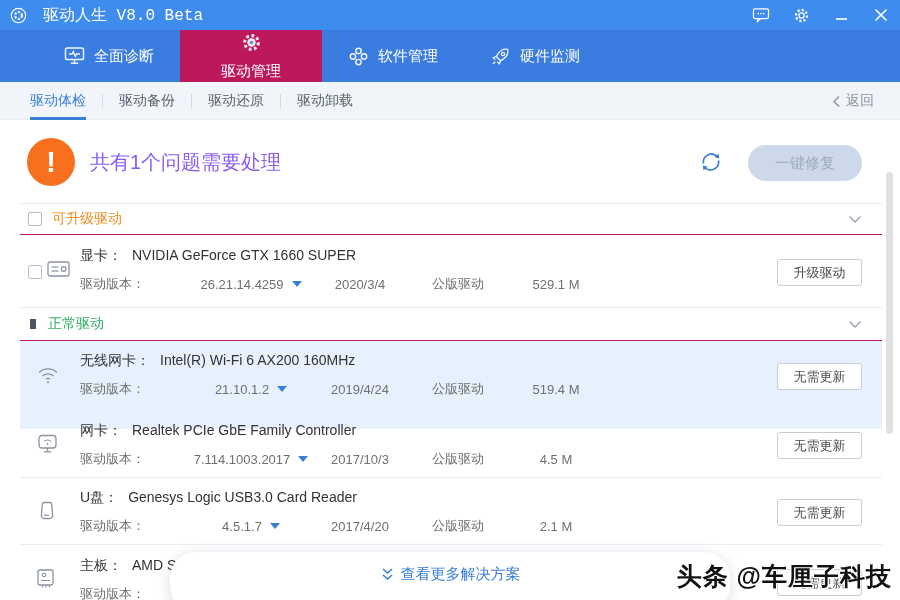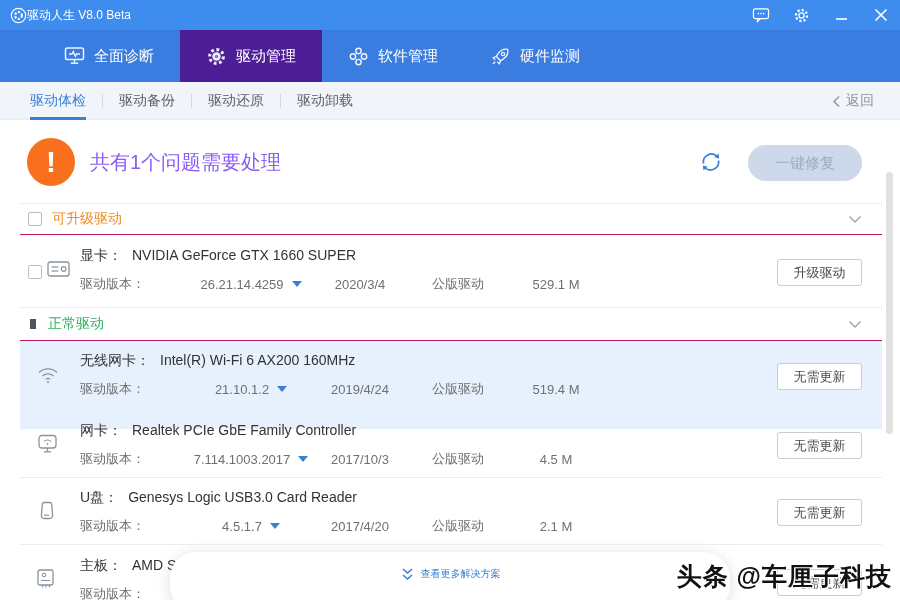--- a/index.html
+++ b/index.html
@@ -4,30 +4,30 @@
 <style>
   * { margin:0; padding:0; box-sizing:border-box; }
   html,body { width:900px; height:600px; }
   body { font-family:"Liberation Sans","DejaVu Sans",sans-serif; background:#fff; }
   .win { position:relative; width:900px; height:600px; overflow:hidden; background:#fff; }
 
   
   .titlebar { position:absolute; left:0; top:0; width:900px; height:30px; background:#3e8cee;
               display:flex; align-items:center; color:#fff; }
   .logo { margin-left:10px; display:flex; align-items:center; }
-  .app-title { margin-left:0; font-size:12px; color:#fff; }
+  .app-title { margin-left:16px; font-size:16px; color:#fff;font-family:Liberation Mono, monospace; }
   .tb-right { position:absolute; right:8px; top:0; height:30px; display:flex; align-items:center; gap:18px; }
   .tb-btn { display:flex; align-items:center; justify-content:center; width:22px; height:22px; cursor:pointer; }
 
   
   .navbar { position:absolute; left:0; top:30px; width:900px; height:52px; background:#3a7cdf; display:flex; padding-left:38px; }
   .nav-tab { width:142px; height:52px; display:flex; align-items:center; justify-content:center; gap:9px;
              color:#fff; font-size:15px; cursor:pointer; }
   .nav-tab .nicon { display:flex; opacity:.92; }
-  .nav-tab.active { background:#4c1d95; }
+  .nav-tab.active { background:#be185d;flex-direction:column; }
 
   
   .subnav { position:absolute; left:0; top:82px; width:900px; height:38px; background:#f1f5fa;
             display:flex; align-items:center; padding-left:14px; border-bottom:1px solid #e9edf3; }
   .sub-tab { position:relative; height:38px; display:flex; align-items:center; padding:0 0; width:56px; justify-content:center;
              font-size:14px; color:#5a6270; cursor:pointer; margin:0 16px; }
   .sub-tab.active { color:#3a7fd5; }
   .sub-tab.active::after { content:""; position:absolute; left:0; right:0; bottom:0; height:3px; background:#3a7fd5; }
   .sub-div { width:1px; height:14px; background:#d4dae3; }
   .back-link { position:absolute; right:26px; top:0; height:38px; display:flex; align-items:center; gap:5px;
@@ -81,21 +81,21 @@
   .dsize { width:100px; text-align:center; }
   .action-btn { position:absolute; right:38px; width:85px; height:27px; background:#fff; border:1px solid #c8cdd5;
                 border-radius:3px; color:#4a4a4a; font-size:13px; cursor:pointer; }
   .r0 .action-btn { top:24px; } .r1 .action-btn { top:22px; } .r2 .action-btn, .r3 .action-btn { top:21px; }
   .r4 .action-btn { top:24px; }
 
   
   .more-bar { position:absolute; left:170px; top:432px; width:560px; height:60px; background:#fff;
               border-radius:26px; box-shadow:0 2px 14px rgba(80,100,140,.22); z-index:30;
               display:flex; justify-content:center; cursor:pointer; }
-  .more-inner { margin-top:11px; display:flex; align-items:center; gap:6px; color:#3a7fd5; font-size:10px; height:22px; }
+  .more-inner { margin-top:11px; display:flex; align-items:center; gap:6px; color:#3a7fd5; font-size:15px; height:22px; }
 
   .scroll-thumb { position:absolute; left:886px; top:52px; width:7px; height:262px; background:#e1e1e1; border-radius:3px; cursor:pointer; }
 
   .watermark { position:absolute; right:8px; top:440px; z-index:60; font-size:25px; font-weight:700; color:#111;
                letter-spacing:1px; white-space:nowrap;
                text-shadow:-1px -1px 0 #fff, 1px -1px 0 #fff, -1px 1px 0 #fff, 1px 1px 0 #fff, 0 0 3px #fff; }
 
   svg { display:block; }
 </style>
 </head>

